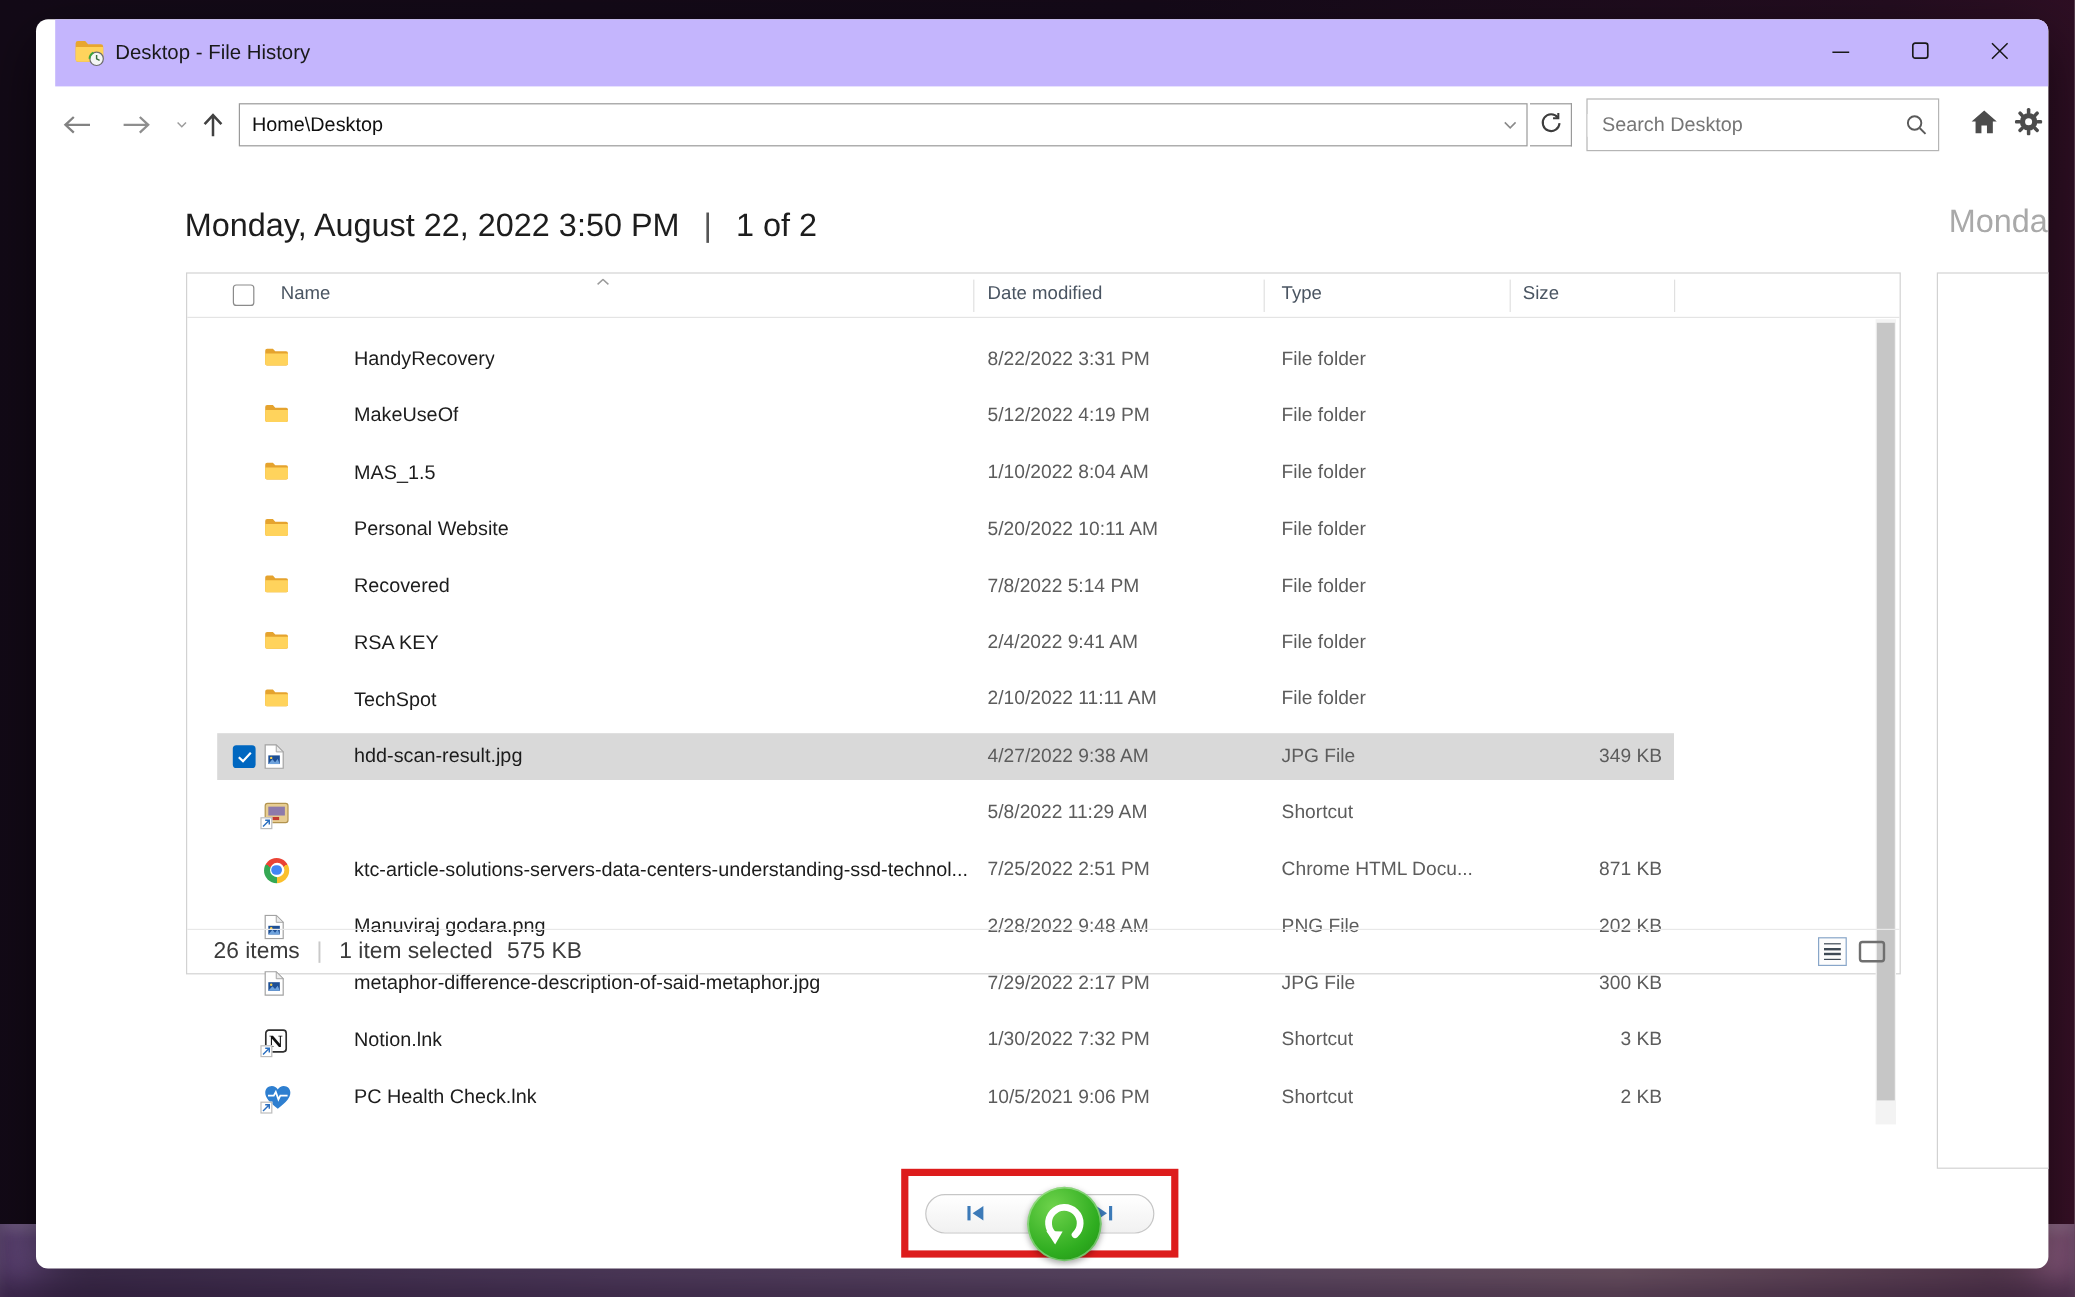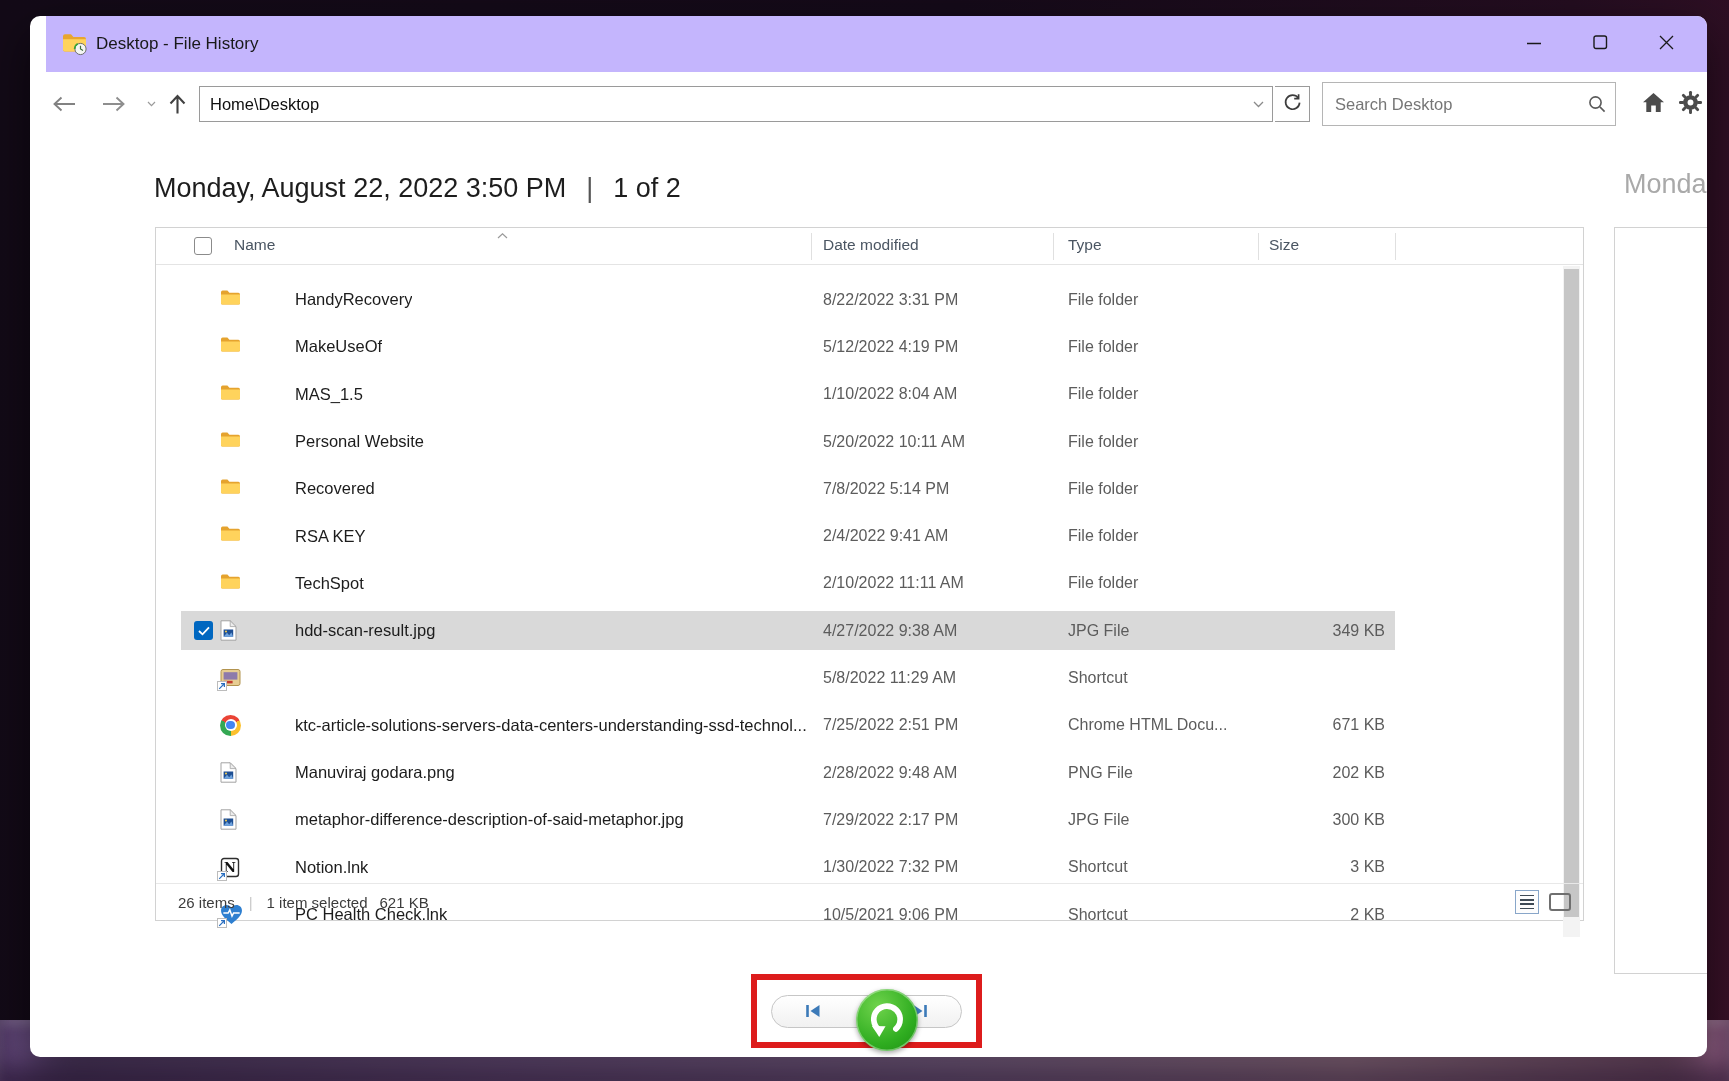--- a/index.html
+++ b/index.html
@@ -51,21 +51,21 @@
   .searchbox input::placeholder{ color:#767676; opacity:1; }
   .search-ico{ width:36px; display:flex; justify-content:center; cursor:pointer; }
   .home-btn{ position:absolute; left:1608px; top:12px; width:30px; height:28px; display:flex; align-items:center; justify-content:center; cursor:pointer; }
   .gear-btn{ position:absolute; left:1644px; top:11px; width:32px; height:30px; display:flex; align-items:center; justify-content:center; cursor:pointer; }
   
   .snap-header{ position:absolute; left:124px; top:148px; height:40px; display:flex; align-items:flex-end; gap:20px; font-size:27px; color:#1d1d1d; white-space:nowrap; }
   .snap-divider{ color:#555; }
   .snap-peek{ position:absolute; left:1594px; top:148px; height:40px; display:flex; align-items:center; font-size:27px; color:#a9a9a9; white-space:nowrap; }
   
   .main-panel{
-    position:absolute; left:125px; top:211px; width:1429px; height:694px;
+    position:absolute; left:125px; top:211px; width:1429px; height:585px;
     border:1px solid #d2d2d2; background:#fff;
   }
   .next-panel{
     position:absolute; left:1584px; top:211px; width:140px; height:747px;
     border:1px solid #d2d2d2; background:#fff;
   }
   .cols-header{ position:absolute; left:0; top:0; right:0; height:37px; border-bottom:1px solid #e4e4e4; }
   .col-sep{ position:absolute; top:5px; height:27px; width:1px; background:#e0e0e0; }
   .col-label{ position:absolute; top:8px; font-size:15.5px; color:#4a5562; white-space:nowrap; cursor:pointer; }
   .sort-caret{ position:absolute; left:341px; top:-3px; }
@@ -97,21 +97,21 @@
     background:conic-gradient(from -60deg,#ea4335 0 120deg,#fbc02d 0 240deg,#34a853 0 360deg);
     align-items:center; justify-content:center; }
   .chrome-white{ display:flex; width:12px; height:12px; border-radius:50%; background:#fff; align-items:center; justify-content:center; }
   .chrome-core{ width:8.5px; height:8.5px; border-radius:50%; background:#4285f4; }
   
   .scrollbar{ position:absolute; left:1407px; top:38px; width:17px; height:671px; background:#f3f3f3; }
   .scroll-thumb{ position:absolute; left:1px; top:3px; width:15px; height:648px; background:#c6c6c6; cursor:grab; }
   
   .statusbar{
     position:absolute; left:0; right:0; bottom:0; height:37px; border-top:1px solid #e8e8e8;
-    display:flex; align-items:center; font-size:15px; color:#3c3c3c;
+    display:flex; align-items:center; font-size:19px; color:#3c3c3c;
   }
   .statusbar .sb-items{ margin-left:22px; }
   .statusbar .sb-div{ margin:0 14px; color:#c9c9c9; }
   .statusbar .sb-sel{ }
   .statusbar .sb-size{ margin-left:12px; }
   .view-toggles{ position:absolute; right:12px; bottom:6px; display:flex; gap:10px; align-items:center; }
   .view-list{
     width:24px; height:24px; border:1px solid #88a6c9; background:#fdfdfd;
     display:flex; flex-direction:column; justify-content:center; gap:2.5px; padding:0 4px; cursor:pointer;
   }
@@ -394,21 +394,21 @@
     <span class="row-icon">
             <span class="chrome-outer">
               <span class="chrome-white">
                 <span class="chrome-core"></span>
               </span>
             </span>
           </span>
     <span class="cell name">ktc-article-solutions-servers-data-centers-understanding-ssd-technol...</span>
     <span class="cell date">7/25/2022 2:51 PM</span>
     <span class="cell type">Chrome HTML Docu...</span>
-    <span class="cell size">671 KB</span>
+    <span class="cell size">871 KB</span>
   </div>
 
   <div class="row">
 
     <span class="row-icon"><svg width="17" height="21" viewBox="0 0 17 21">
               <path d="M1 .8 H10.2 L16 6.6 V20.2 H1 Z" fill="#fff" stroke="#a3a3a3"></path>
               <path d="M10.2 .8 L16 6.6 H10.2 Z" fill="#ececec" stroke="#a3a3a3" stroke-width=".8"></path>
               <rect x="3.6" y="9.5" width="9.6" height="7.2" fill="#1e4f94"></rect>
               <path d="M3.6 16.7 L7 12.8 L9.2 15.2 L11.4 12.4 L13.2 16.7 Z" fill="#6fa3dd"></path>
               <circle cx="6" cy="11.6" r="1" fill="#ffd34d"></circle>
@@ -468,21 +468,21 @@
 </div>
 
     <div class="scrollbar">
       <span class="scroll-thumb"></span>
     </div>
 
     <div class="statusbar">
       <span class="sb-items">26 items</span>
       <span class="sb-div">|</span>
       <span class="sb-sel">1 item selected</span>
-      <span class="sb-size">621 KB</span>
+      <span class="sb-size">575 KB</span>
       <span class="view-toggles">
         <span class="view-list">
             <i></i>
             <i></i>
             <i></i>
             <i></i>
           </span>
         <span class="view-thumb"></span>
       </span>
     </div>

